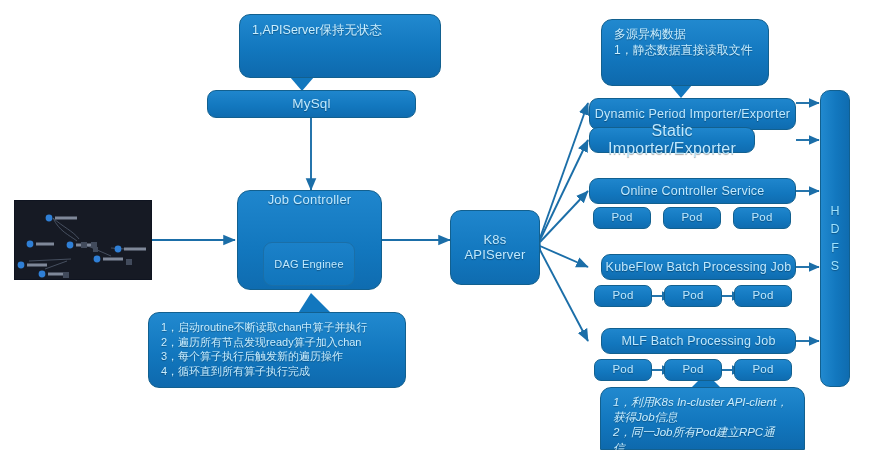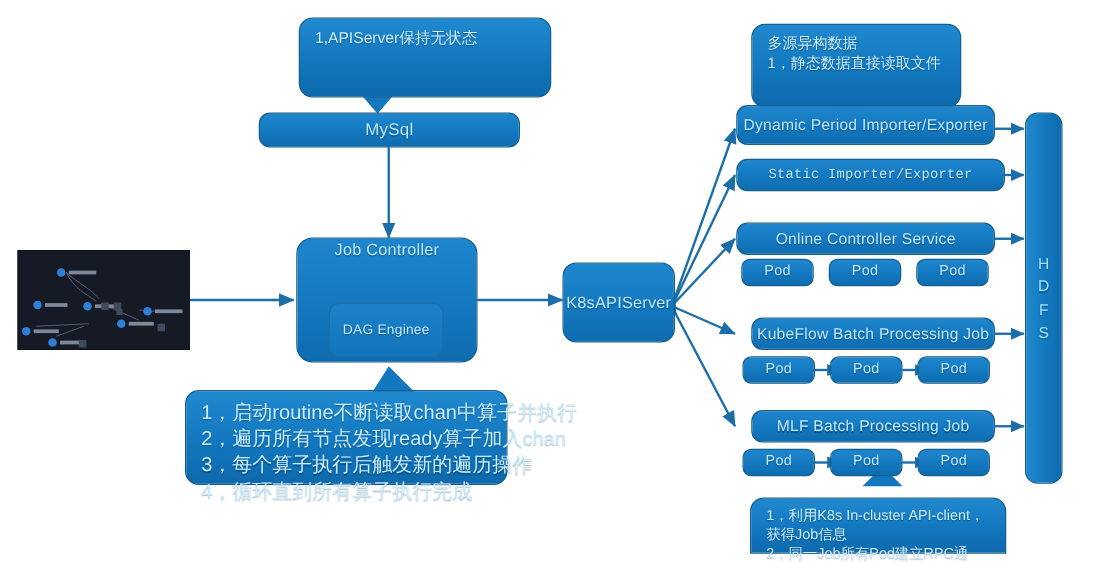--- a/index.html
+++ b/index.html
@@ -162,38 +162,38 @@
     </svg>
   </div>
 
   <div class="node" style="left:237px;top:190px;width:145px;height:100px;border-radius:13px;align-items:flex-start;padding-top:2px;font-size:13px;">
     <span class="label">Job Controller</span>
   </div>
   <div class="node" style="left:263px;top:242px;width:92px;height:44px;border-radius:9px;font-size:11px;background:linear-gradient(180deg,#1b81c9 0%,#1175bb 100%);border-color:#1a6fa8;">
     <span class="label">DAG Enginee</span>
   </div>
 
-  <div class="callout" style="left:148px;top:312px;width:258px;height:76px;font-size:16px;">
+  <div class="callout" style="left:148px;top:312px;width:258px;height:76px;font-size:11px;">
     <div class="line">1，启动routine不断读取chan中算子并执行</div>
     <div class="line">2，遍历所有节点发现ready算子加入chan</div>
     <div class="line">3，每个算子执行后触发新的遍历操作</div>
     <div class="line">4，循环直到所有算子执行完成</div>
   </div>
   <div class="tail" style="left:297px;top:293px;border-top:0;border-left:14px solid transparent;border-right:22px solid transparent;border-bottom:22px solid #1277be;"></div>
 
-  <div class="node" style="left:450px;top:210px;width:90px;height:64px;border-radius:11px;font-size:13px;">
+  <div class="node" style="left:450px;top:210px;width:90px;height:75px;border-radius:11px;flex-direction:column;font-size:13px;">
     <span class="label">K8s</span>
     <span class="label">APIServer</span>
   </div>
 
-  <div class="node" style="left:589px;top:84px;width:207px;height:32px;font-size:12.5px;">
+  <div class="node" style="left:589px;top:98px;width:207px;height:32px;font-size:12.5px;">
     <span class="label">Dynamic Period Importer/Exporter</span>
   </div>
 
-  <div class="node" style="left:589px;top:127px;width:215px;height:26px;font-size:11px;font-family:Liberation Mono, monospace;">
+  <div class="node" style="left:589px;top:127px;width:166px;height:26px;font-size:16px;">
     <span class="label">Static Importer/Exporter</span>
   </div>
 
   <div class="node" style="left:589px;top:178px;width:207px;height:26px;font-size:12.5px;">
     <span class="label">Online Controller Service</span>
   </div>
   <div class="node small" style="left:593px;top:207px;width:58px;height:22px;font-size:11.5px;">
     <span class="label">Pod</span>
   </div>
   <div class="node small" style="left:663px;top:207px;width:58px;height:22px;font-size:11.5px;">
@@ -222,21 +222,21 @@
   <div class="node small" style="left:594px;top:359px;width:58px;height:22px;font-size:11.5px;">
     <span class="label">Pod</span>
   </div>
   <div class="node small" style="left:664px;top:359px;width:58px;height:22px;font-size:11.5px;">
     <span class="label">Pod</span>
   </div>
   <div class="node small" style="left:734px;top:359px;width:58px;height:22px;font-size:11.5px;">
     <span class="label">Pod</span>
   </div>
 
-  <div class="callout" style="left:600px;top:398px;width:205px;height:45px;font-size:11.5px;border-radius:11px 11px 0 0;">
+  <div class="callout" style="left:600px;top:387px;width:205px;height:63px;font-size:11.5px;border-radius:11px 11px 0 0;font-style:italic;">
     <div class="line">1，利用K8s In-cluster API-client，</div>
     <div class="line">获得Job信息</div>
     <div class="line">2，同一Job所有Pod建立RPC通</div>
     <div class="line">信</div>
   </div>
   <div class="tail" style="left:690px;top:373px;border-left:16px solid transparent;border-right:16px solid transparent;border-bottom:16px solid #1277be;"></div>
 
   <div class="hdfs" style="left:820px;top:90px;width:30px;height:297px;">
     <span>H</span>
     <span>D</span>

